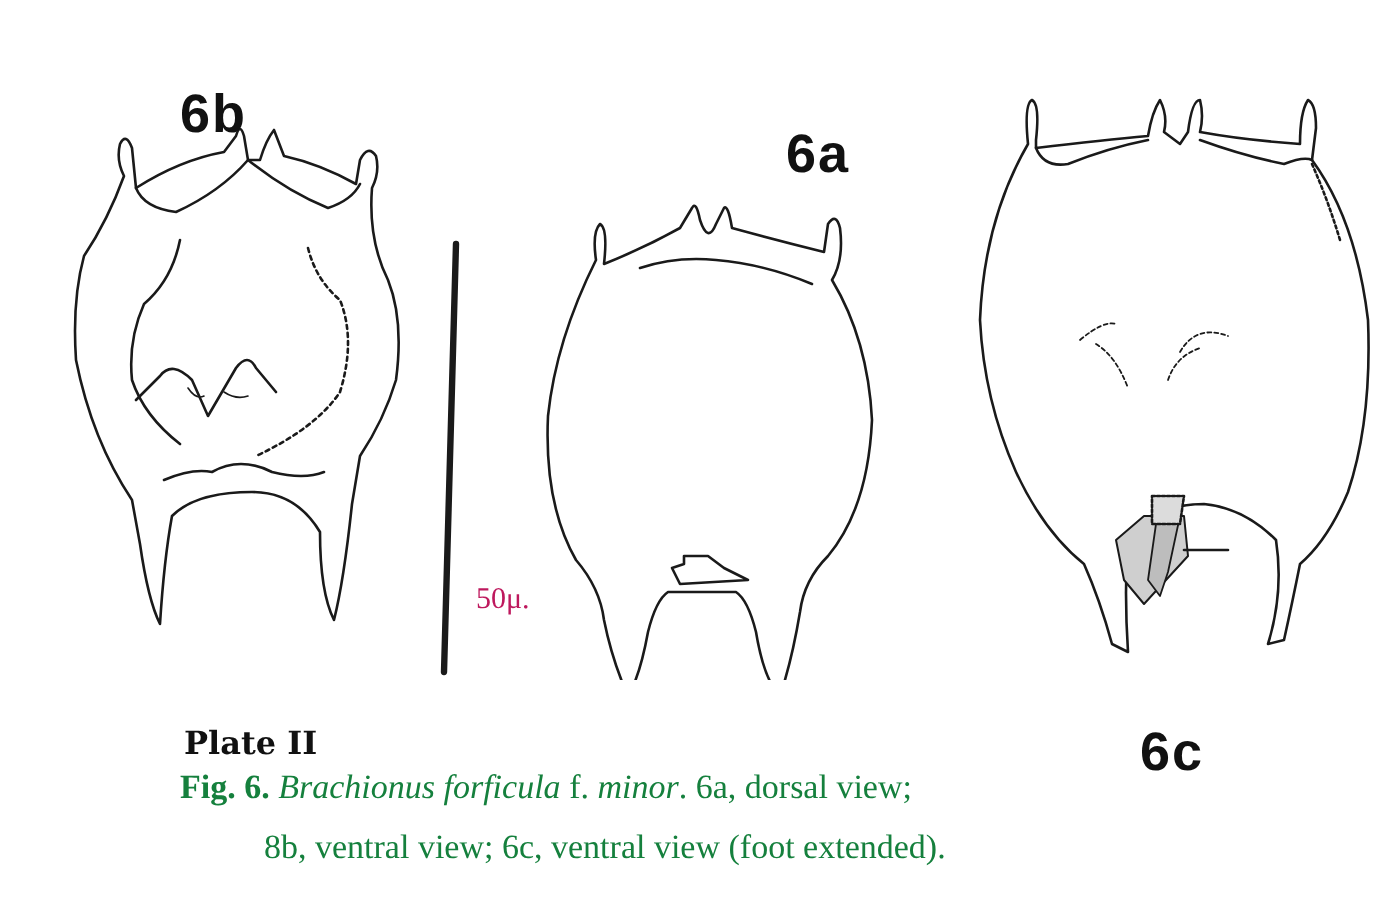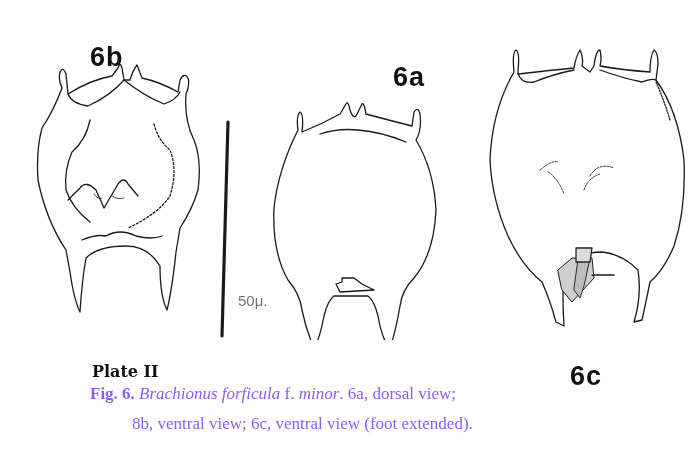--- a/index.html
+++ b/index.html
@@ -1,22 +1,22 @@
 <!DOCTYPE html>
 <html><head>
 <meta charset="utf-8">
 <style>
   html, body { margin:0; padding:0; background:#ffffff; }
   body { width:700px; height:454px; position:relative; overflow:hidden; font-family:"DejaVu Serif", serif; color:#111; }
   .plate { position:absolute; left:2px; top:0; width:700px; height:374px; }
   .drawing { position:absolute; left:0; top:0; width:700px; height:340px; }
   .fig-label { position:absolute; font-family:"Liberation Sans", sans-serif; font-weight:bold; font-size:27px; color:#111; letter-spacing:1px; }
-  .scale-label { position:absolute; font-family:Liberation Sans, sans-serif; font-size:15px; color:#737373; }
+  .scale-label { position:absolute; font-family:Liberation Serif, serif; font-size:15px; color:#be185d; }
   .plate-title { position:absolute; left:90px; top:362px; font-family:"DejaVu Serif", serif; font-weight:bold; font-size:16px; }
-  .caption { position:absolute; font-family:"Liberation Serif", serif; font-size:17px; color:#8b5cf6; white-space:nowrap; }
+  .caption { position:absolute; font-family:"Liberation Serif", serif; font-size:17px; color:#15803d; white-space:nowrap; }
   .caption .b { font-weight:bold; }
   .caption .i { font-style:italic; }
 </style>
 </head>
 <body>
 
 <div class="plate">
 
   <svg class="drawing" viewBox="0 0 700 340" xmlns="http://www.w3.org/2000/svg" fill="none" stroke="#1a1a1a" stroke-width="1.3" stroke-linejoin="round" stroke-linecap="round">
 

